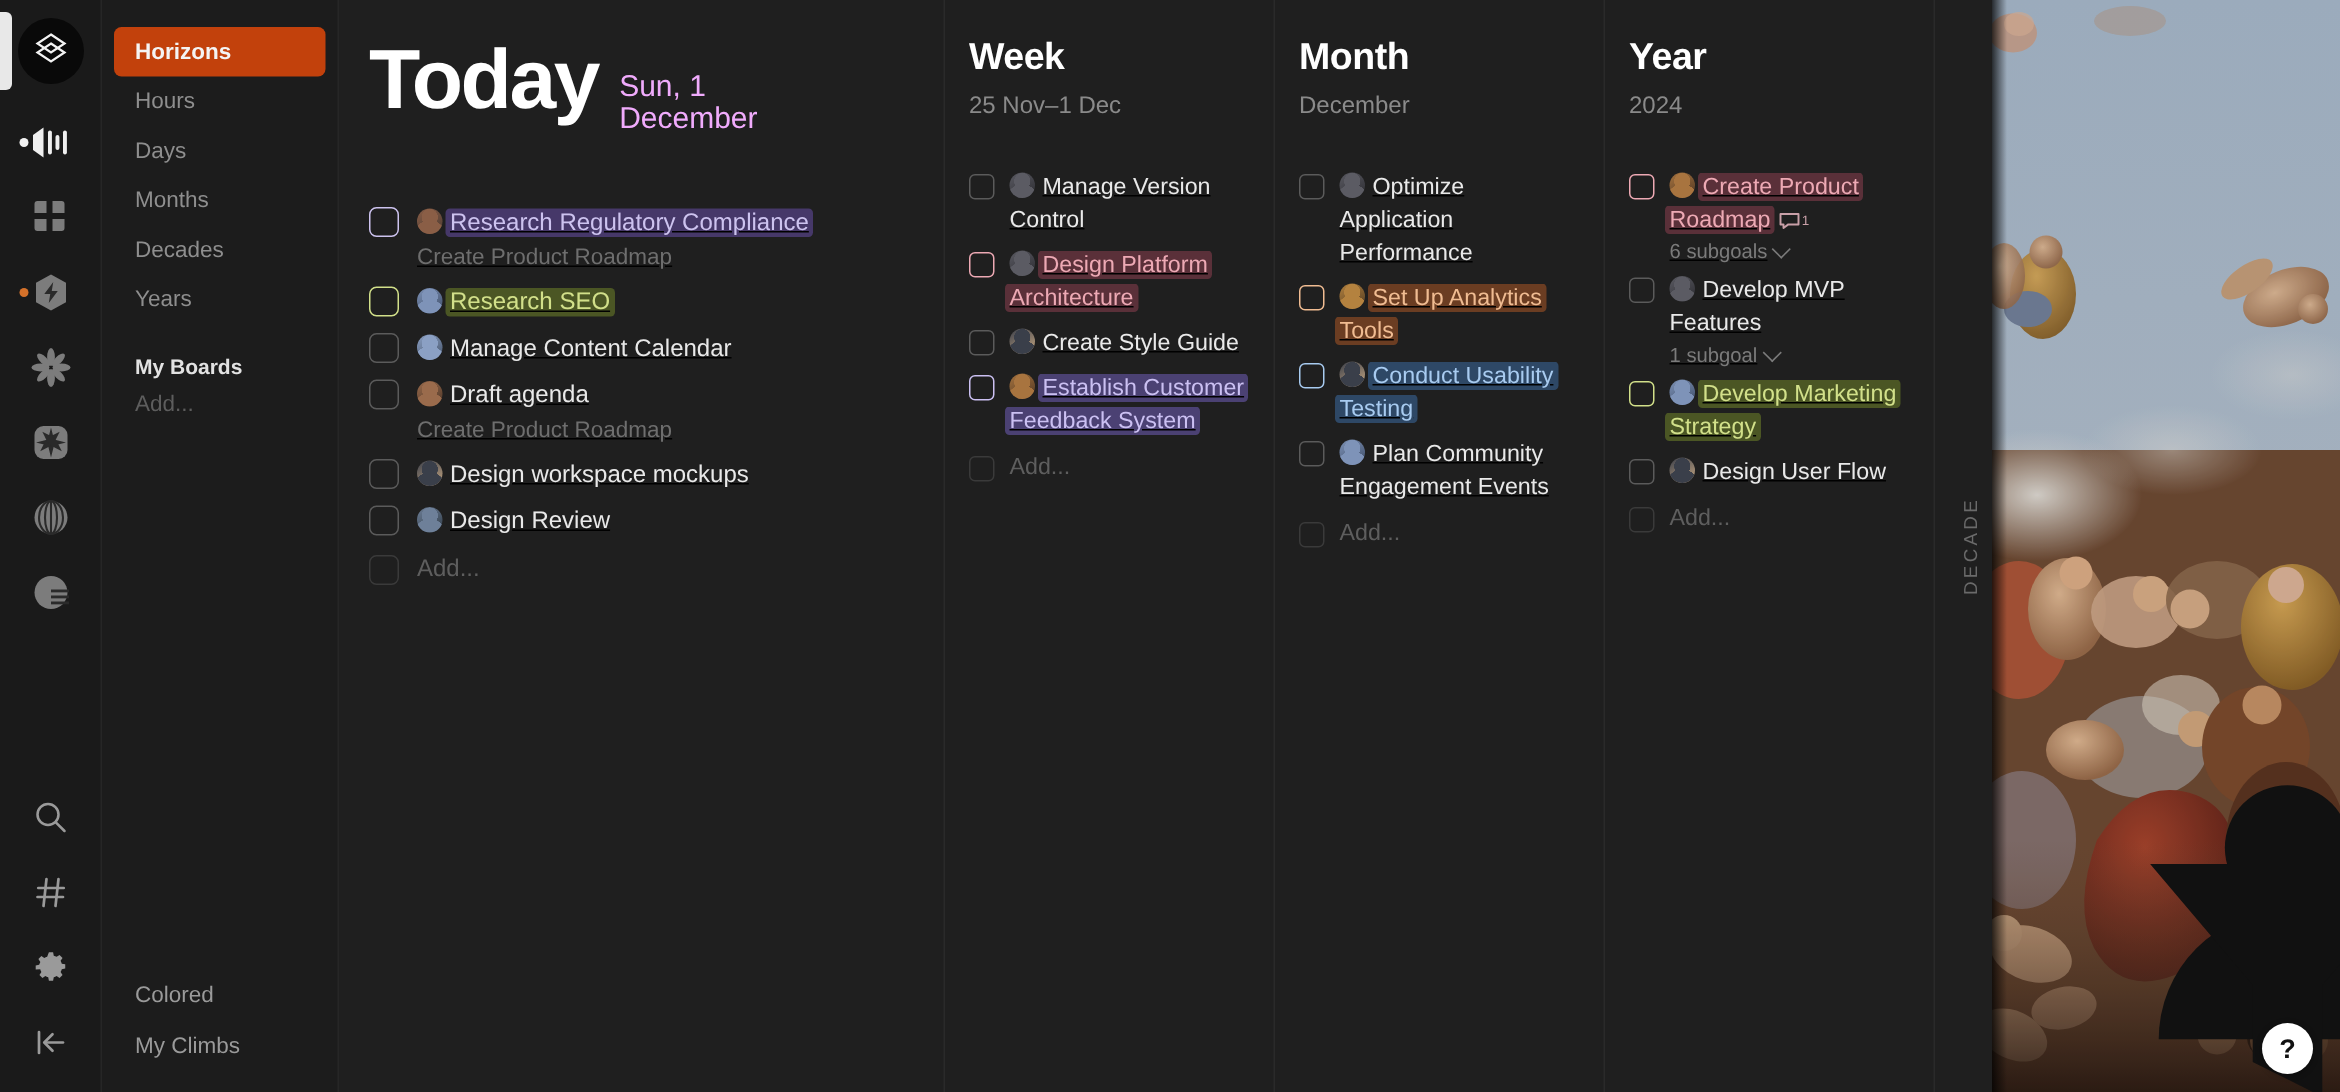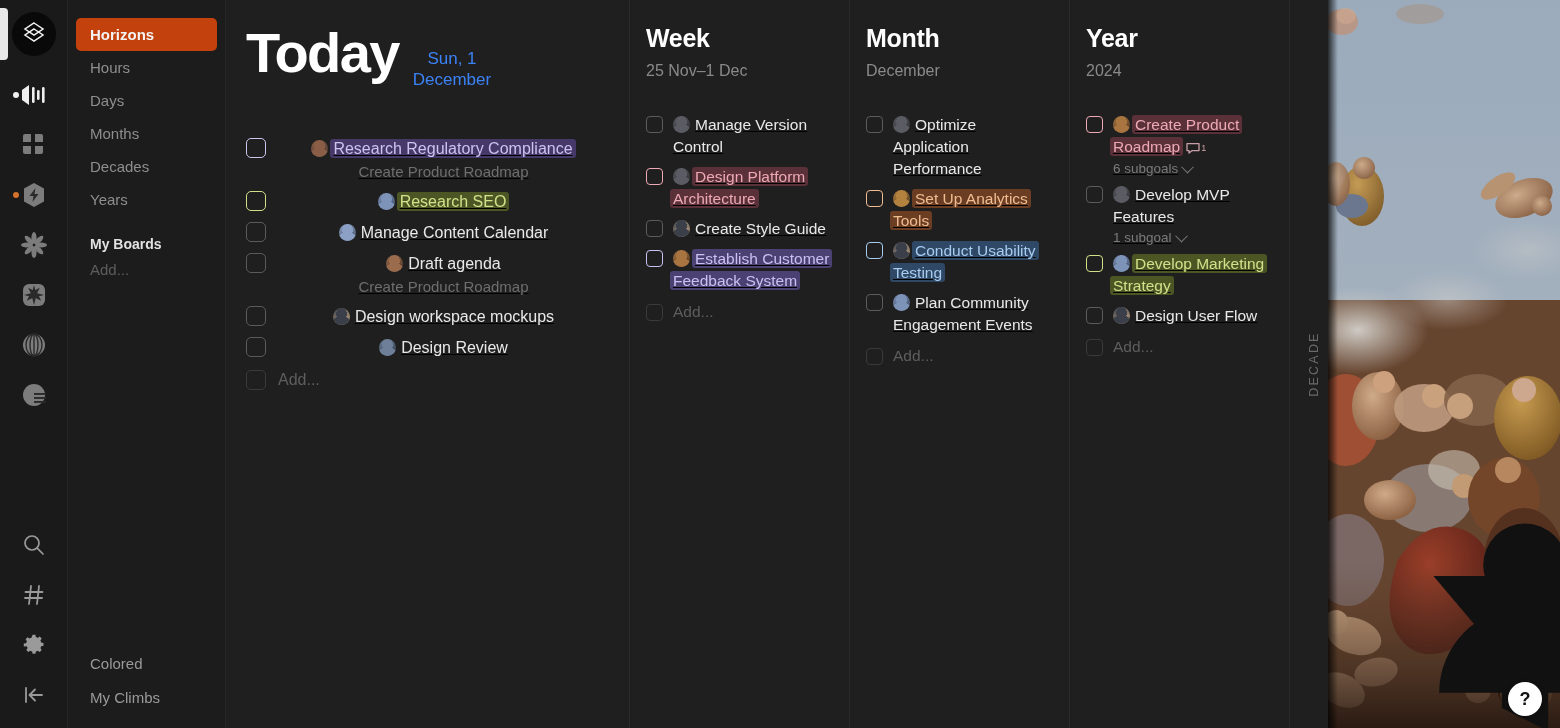--- a/index.html
+++ b/index.html
@@ -66,30 +66,30 @@
 
   
   .board {
     flex: 1; height: 728px; display: flex; position: relative;
     background: #1f1f1f; overflow: hidden;
   }
   .col {
     height: 728px; border-right: 1px solid #2a2a2a;
     padding: 24px 16px 0 16px; position: relative;
   }
-  .col.today { width: 404px; flex: 0 0 404px; padding: 24px 20px 0 20px; text-align: center; }
+  .col.today { width: 404px; flex: 0 0 404px; padding: 24px 20px 0 20px; }
   .col.narrow { width: 220px; flex: 0 0 220px; }
   .col.decade { width: 48px; flex: 0 0 48px; border-right: none; position: relative; }
 
   .col-head { display: flex; align-items: flex-start; gap: 14px; }
   .title-today {
     font-size: 56px; line-height: 58px; font-weight: 700;
     color: #ffffff; letter-spacing: -1.6px;
   }
-  .sub-today { font-size: 17px; line-height: 21px; color: #3b82f6; padding-top: 24px; }
+  .sub-today { font-size: 20px; line-height: 21px; color: #f0abfc; padding-top: 24px; }
   .title-col { font-size: 25px; font-weight: 700; color: #ffffff; letter-spacing: -0.3px; }
   .sub-col { font-size: 16px; color: #8a8a8a; margin-top: 9px; }
 
   .tasks { margin-top: 0; text-decoration: underline; }
   .col.today .tasks { margin-top: 44px; }
   .col.narrow .tasks { margin-top: 31px; }
 
   .task { display: flex; align-items: flex-start; margin-bottom: 2px; padding: 3px 0; }
   .cbx {
     flex: 0 0 auto; width: 17px; height: 17px; border: 1.6px solid #5b5b5b;

